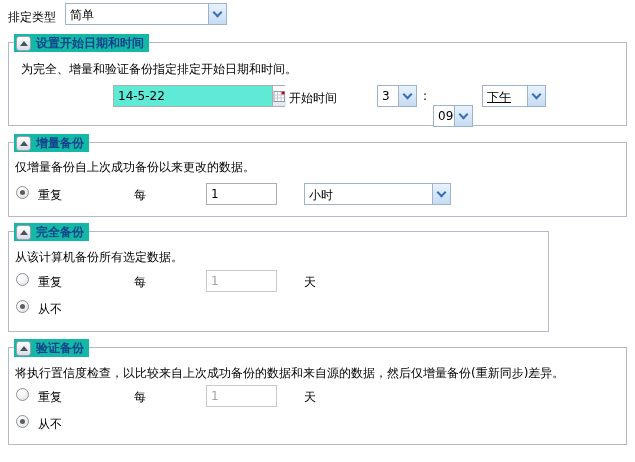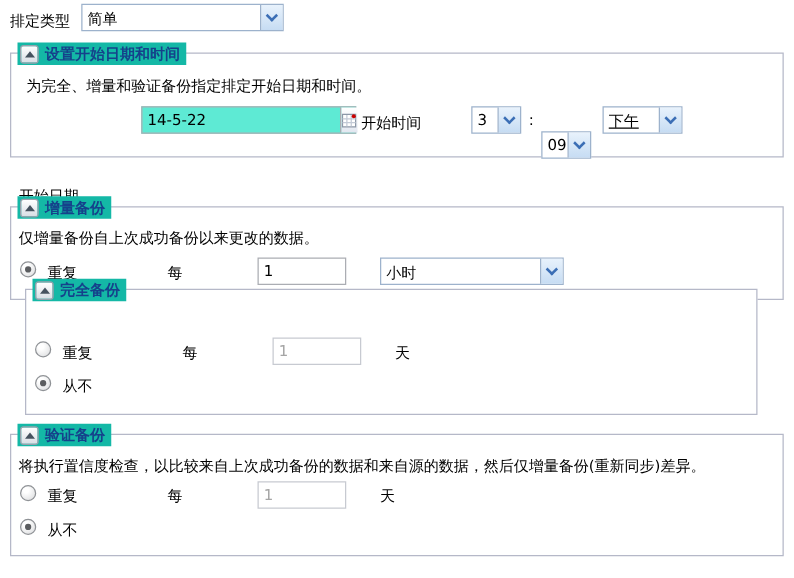--- a/index.html
+++ b/index.html
@@ -96,48 +96,49 @@
       </div>
     </div>
     <div class="combo" style="left:473px;top:42px;width:64px;text-decoration:underline;">
       <div class="combo-text">下午</div>
       <div class="combo-trigger">
         <span class="chev"></span>
       </div>
     </div>
   </div>
 
-  <div class="fieldset" style="left:8px;top:142px;width:619px;height:75px;margin-top:23px;">
+  <div class="fieldset" style="left:8px;top:142px;width:619px;height:75px;">
     <div class="legend">
       <span class="toggle">
         <span class="tri-up"></span>
       </span>
       <span class="title">增量备份</span>
     </div>
     <span class="lbl" style="left:6px;top:16px;">仅增量备份自上次成功备份以来更改的数据。</span>
 
     <span class="radio checked" style="left:7px;top:43px;"></span>
     <span class="lbl" style="left:29px;top:44px;">重复</span>
     <span class="lbl" style="left:125px;top:44px;">每</span>
     <input class="text-input" style="left: 197px; top: 40px; width: 71px;" value="1">
     <div class="combo" style="left:295px;top:40px;width:147px;">
       <div class="combo-text">小时</div>
       <div class="combo-trigger">
         <span class="chev"></span>
       </div>
     </div>
   </div>
 
-  <div class="fieldset" style="left:20px;top:231px;width:586px;height:101px;">
+  <div class="fieldset" style="left:8px;top:231px;width:541px;height:101px;">
     <div class="legend">
       <span class="toggle">
         <span class="tri-up"></span>
       </span>
       <span class="title">完全备份</span>
     </div>
+    <span class="lbl" style="left:6px;top:17px;">从该计算机备份所有选定数据。</span>
 
     <span class="radio" style="left:7px;top:41px;"></span>
     <span class="lbl" style="left:29px;top:42px;">重复</span>
     <span class="lbl" style="left:125px;top:42px;">每</span>
     <input class="text-input disabled" style="left: 197px; top: 38px; width: 71px;" value="1">
     <span class="lbl" style="left:295px;top:42px;">天</span>
 
     <span class="radio checked" style="left:7px;top:68px;"></span>
     <span class="lbl" style="left:29px;top:69px;">从不</span>
   </div>

